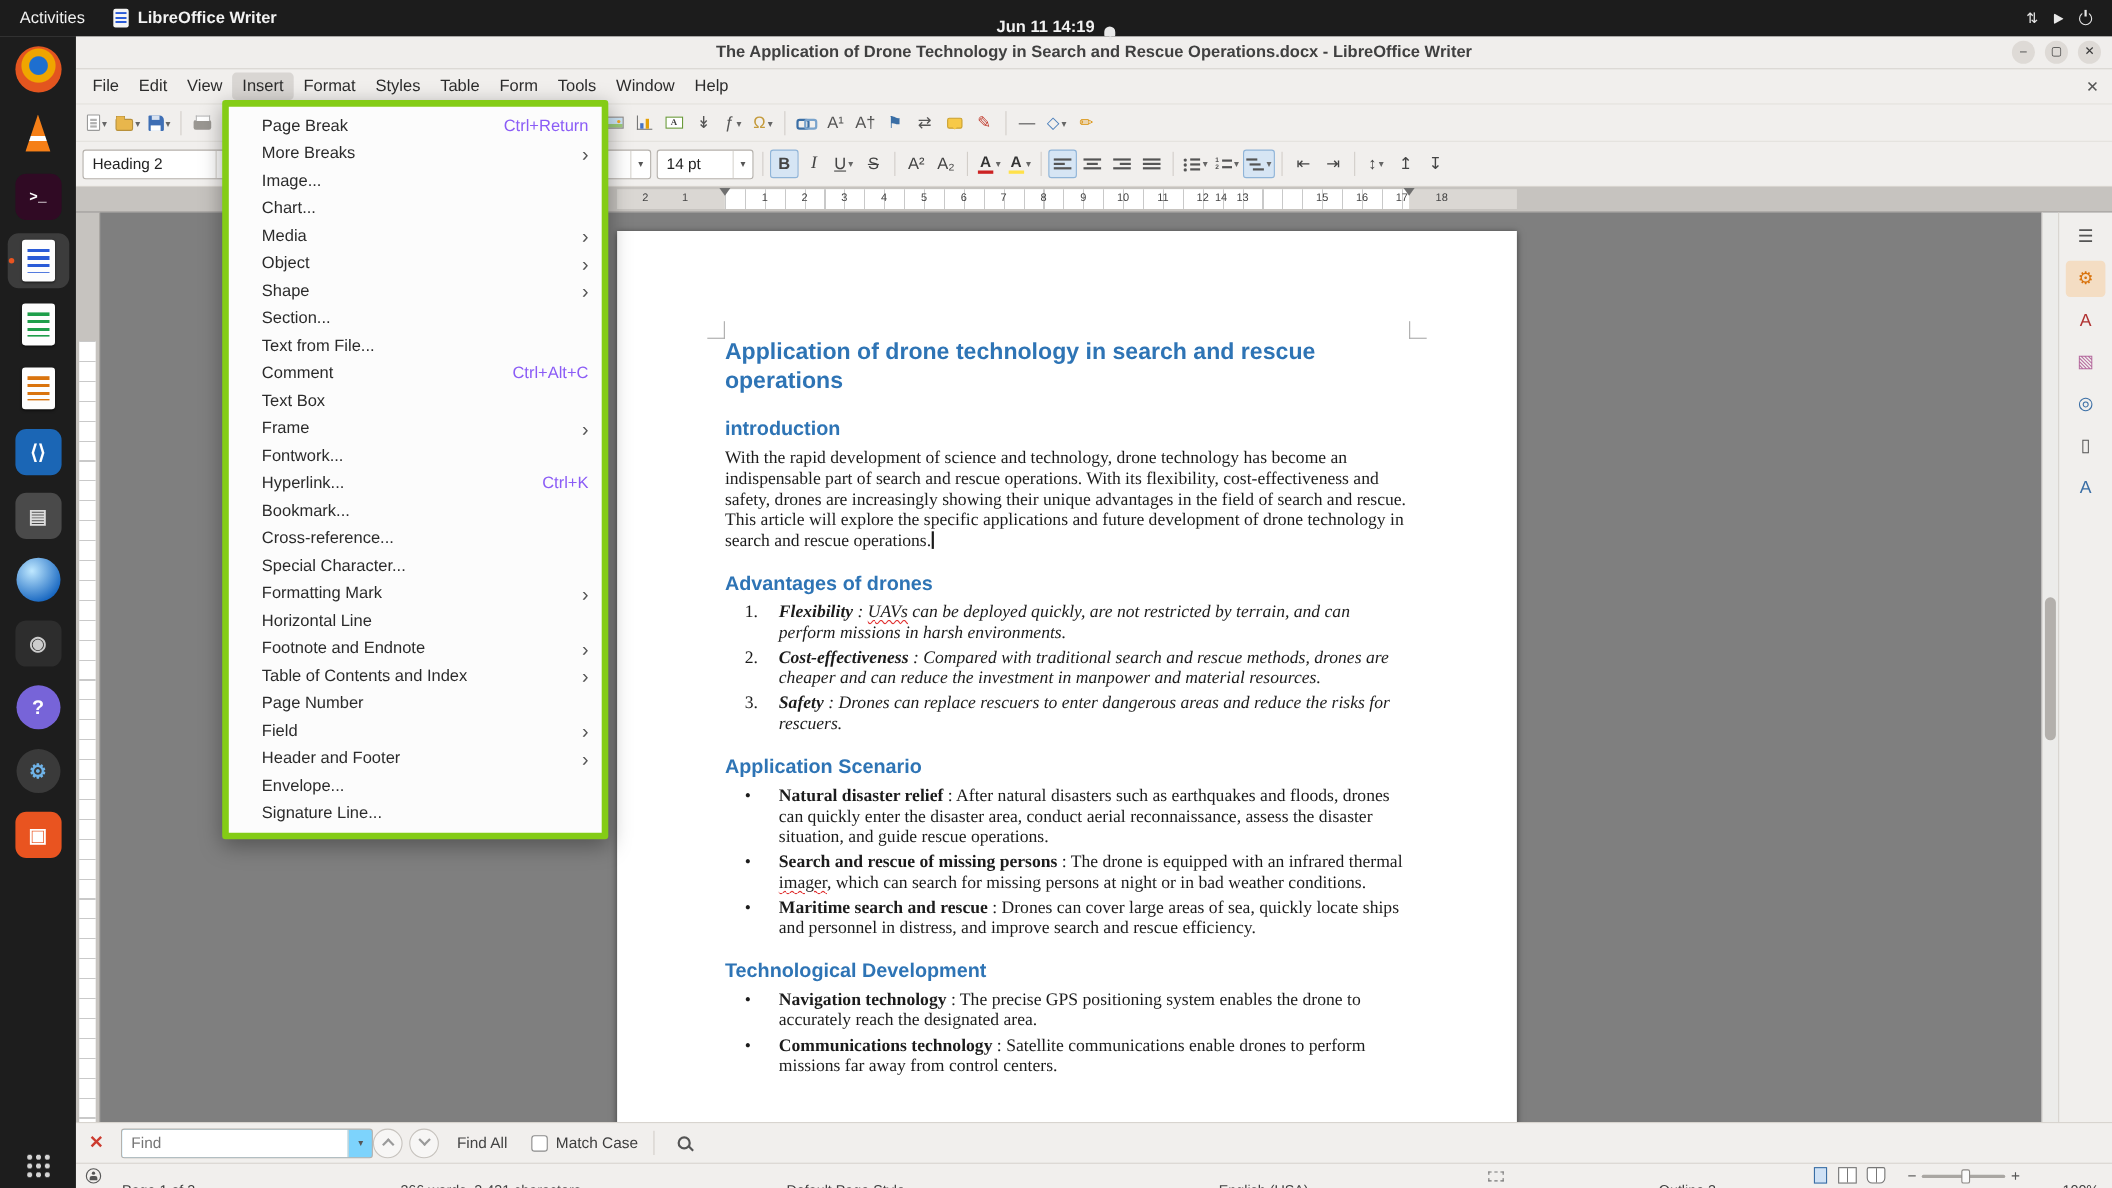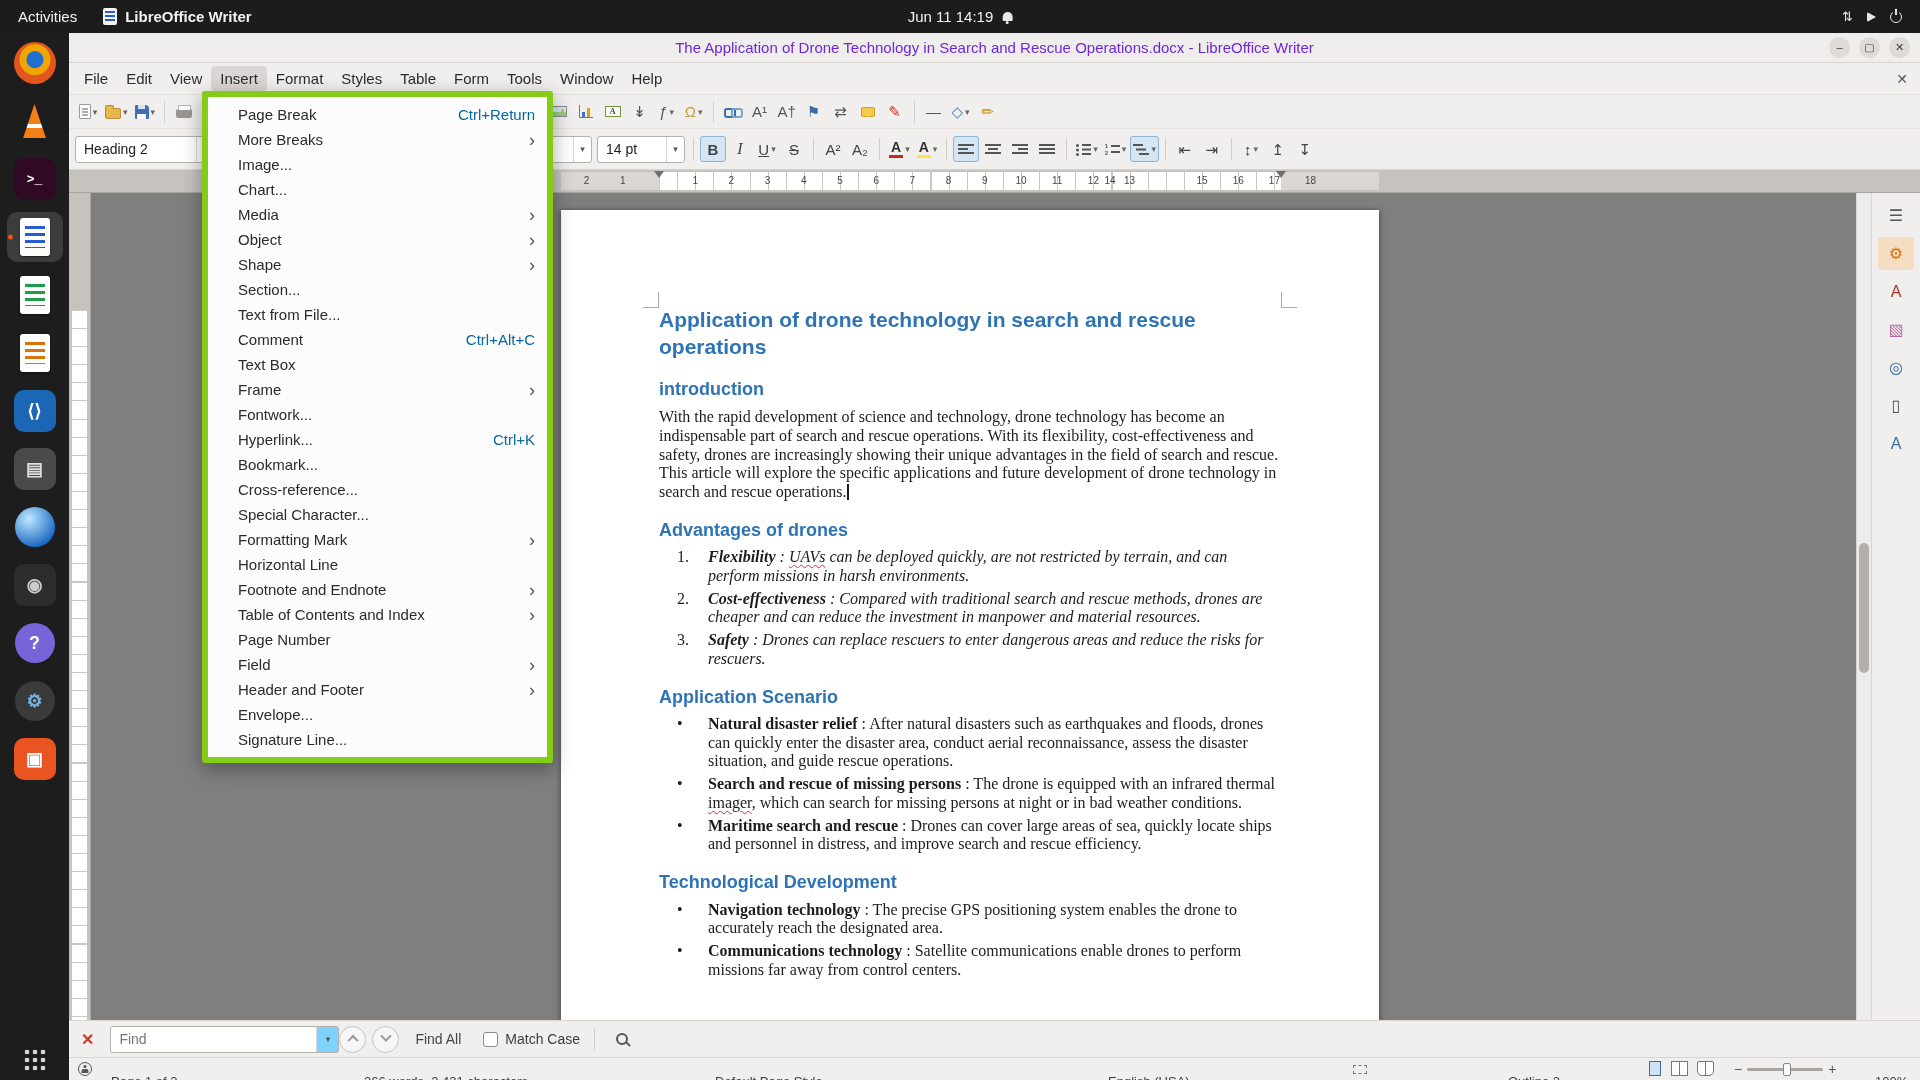--- a/index.html
+++ b/index.html
@@ -5,21 +5,21 @@
   html,body{margin:0;padding:0;background:#2e2e2e;}
   *{box-sizing:border-box;}
   #screen{position:relative;width:1920px;height:1080px;overflow:hidden;background:#808080;font-family:"Liberation Sans",sans-serif;cursor:default;}
 
   
   #topbar{position:absolute;left:0;top:0;width:1920px;height:33px;background:#1c1c1c;color:#f2f2f2;display:flex;align-items:center;font-size:15px;z-index:80;}
   .tb-left{display:flex;align-items:center;gap:26px;padding-left:18px;}
   .app-ind{display:flex;align-items:center;gap:8px;font-weight:700;}
   .writer-mini{width:14px;height:17px;background:#f5f5f5;border-radius:2px;position:relative;}
   .writer-mini::after{content:"";position:absolute;left:2px;right:2px;top:3px;height:10px;background:repeating-linear-gradient(to bottom,#2a5bd7 0 2px,transparent 2px 4px);}
-  .tb-center{position:absolute;left:50%;transform:translateX(-50%);display:flex;align-items:center;height:33px;}
+  .tb-center{position:absolute;left:50%;transform:translateX(-50%);display:flex;align-items:flex-end;height:33px;font-weight:bold;}
   .bell{width:10px;height:9px;background:#e8e8e8;border-radius:5px 5px 1px 1px;position:relative;margin-left:9px;}
   .bell::after{content:"";position:absolute;left:3.5px;bottom:-3px;width:3px;height:3px;border-radius:50%;background:#e8e8e8;}
   .tb-right{margin-left:auto;display:flex;align-items:center;gap:14px;padding-right:18px;}
   .net{font-size:13px;color:#e8e8e8;}
   .vol{width:0;height:0;border-top:5px solid transparent;border-bottom:5px solid transparent;border-left:9px solid #e8e8e8;border-radius:2px;}
   .pwr{width:12px;height:12px;border:1.5px solid #e8e8e8;border-radius:50%;position:relative;}
   .pwr::after{content:"";position:absolute;left:50%;top:-3px;transform:translateX(-50%);width:2px;height:6px;background:#e8e8e8;box-shadow:0 0 0 2px #1c1c1c;}
 
   
   #dock{position:absolute;left:0;top:33px;bottom:0;width:69px;background:rgba(22,22,22,.93);z-index:70;display:flex;flex-direction:column;align-items:center;padding:5px 0 8px;}
@@ -35,21 +35,21 @@
   .di-tile{width:42px;height:42px;border-radius:10px;}
   .di-circle{width:40px;height:40px;border-radius:50%;}
   .di-circle-glyph{width:40px;height:40px;border-radius:50%;}
   .di-glyph{font-weight:700;font-size:18px;line-height:1;}
   .dock-item [data-name="terminal-icon"] .di-glyph{font-family:"Liberation Mono",monospace;font-size:13px;}
   .show-apps{margin-top:auto;width:24px;height:24px;background-image:radial-gradient(#d4d4d4 2.2px,transparent 2.6px);background-size:8px 8px;background-position:center;}
 
   
   #window{position:absolute;left:69px;top:33px;right:0;bottom:0;display:flex;flex-direction:column;background:#f1efed;}
   #titlebar{height:30px;background:#f0eeec;border-bottom:1px solid #d8d4cf;display:flex;align-items:center;position:relative;flex:0 0 30px;}
-  .wtitle{position:absolute;left:50%;transform:translateX(-50%);font-size:15px;font-weight:400;color:#6d28d9;white-space:nowrap;}
+  .wtitle{position:absolute;left:50%;transform:translateX(-50%);font-size:15px;font-weight:700;color:#404040;white-space:nowrap;}
   .wbtns{margin-left:auto;display:flex;gap:9px;padding-right:10px;}
   .wbtn{width:21px;height:21px;border-radius:50%;background:#dedad6;color:#3b3b3b;display:flex;align-items:center;justify-content:center;font-size:11px;line-height:1;}
 
   #menubar{height:31px;flex:0 0 31px;display:flex;align-items:center;padding-left:6px;font-size:15px;color:#2c2c2c;background:#f1efed;}
   .mb-item{padding:4px 9px;border-radius:4px;}
   .mb-item.active{background:#d9d6d3;}
   .mb-close{margin-left:auto;padding-right:12px;color:#555;font-size:14px;}
 
   #tb-std{height:34px;flex:0 0 34px;display:flex;align-items:center;padding:0 6px;gap:1px;background:#f1efed;border-top:1px solid #e4e1dd;}
   #tb-fmt{height:42px;flex:0 0 42px;display:flex;align-items:center;padding:0 4px;gap:1px;background:#f1efed;border-top:1px solid #e4e1dd;border-bottom:1px solid #d8d4cf;}
@@ -200,21 +200,21 @@
   .zminus,.zplus{color:#555;font-size:14px;padding:0 5px;}
   .ztrack{position:relative;width:76px;height:3px;background:#a9a6a2;border-radius:2px;}
   .znotch{position:absolute;left:50%;top:-3px;width:1.5px;height:9px;background:#8a8784;}
   .zthumb{position:absolute;left:36px;top:-5px;width:8px;height:13px;background:#fafafa;border:1px solid #8a8784;border-radius:2px;}
   #sb-zoomval{left:1806px;}
 
   
   #insert-menu{position:absolute;left:202px;top:91px;width:351px;z-index:90;background:#fcfcfc;border:6px solid #84cc16;border-radius:3px;box-shadow:0 6px 20px rgba(0,0,0,.35);padding:5px 0;font-size:15px;color:#2b2b2b;}
   .mi{display:flex;align-items:center;height:25px;padding:0 12px 0 30px;}
   .mi-label{flex:1;white-space:nowrap;}
-  .mi-short{color:#0369a1;margin-left:24px;}
+  .mi-short{color:#8b5cf6;margin-left:24px;}
   .mi-sub{color:#555;font-size:18px;line-height:1;margin-left:24px;}
   .mi.disabled .mi-label{color:#ababab;}
 </style>
 </head>
 <body>
 
 <div id="screen" data-name="desktop">
 
   <div id="topbar" data-name="system-top-bar">
     <div class="tb-left" data-name="topbar-left">

